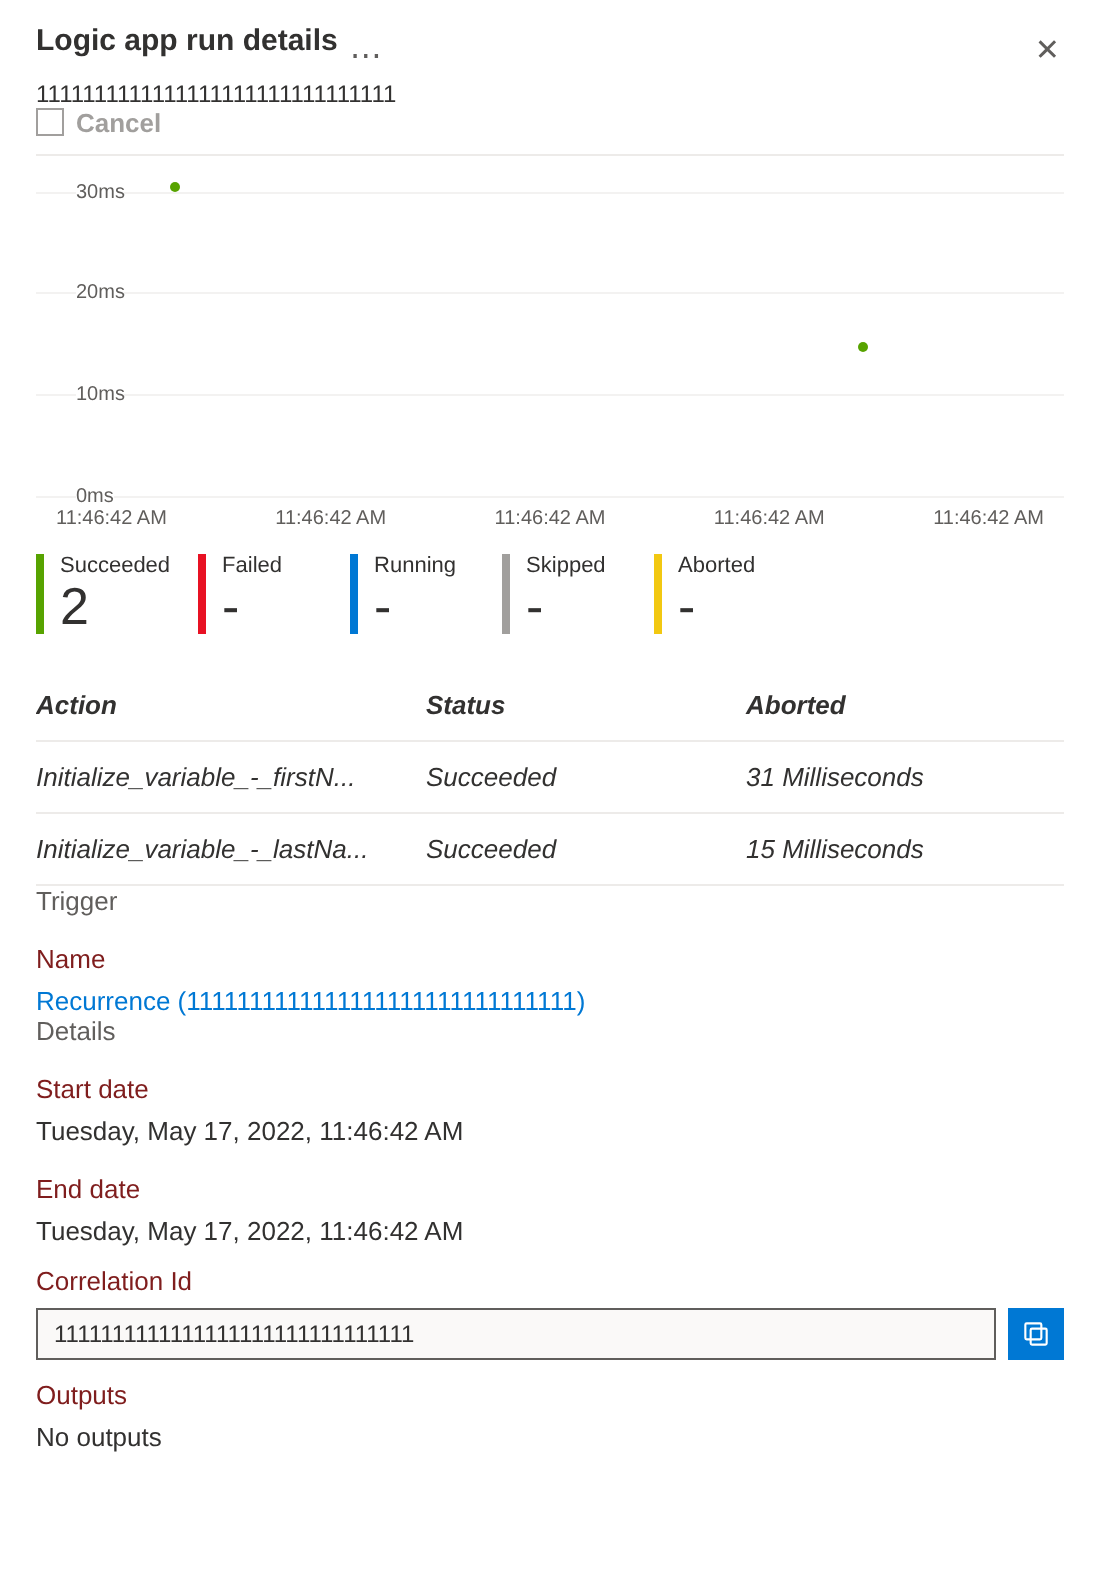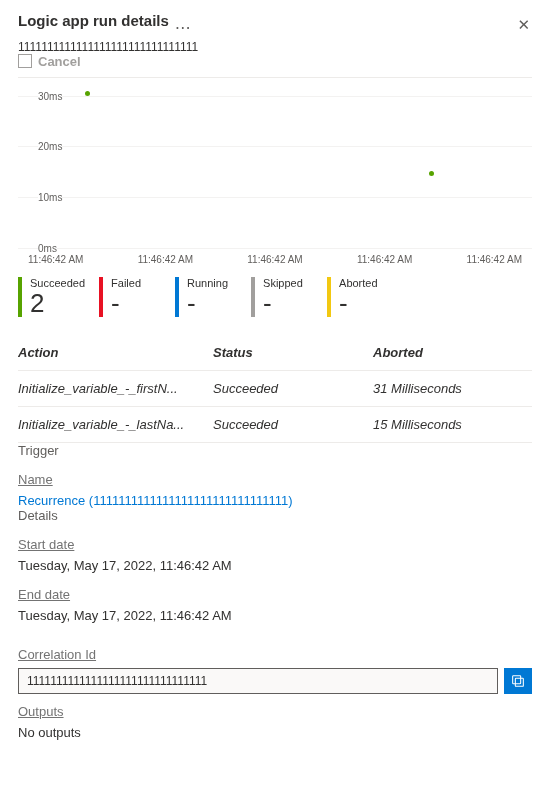--- a/index.html
+++ b/index.html
@@ -127,21 +127,21 @@
     padding: 10px 0;
     font-style: italic;
   }
   .tbl-head { font-weight: 600; font-size: 13px; }
   .col-action { flex: 0 0 195px; white-space: nowrap; overflow: hidden; text-overflow: ellipsis; padding-right:8px;}
   .col-status { flex: 0 0 160px; }
   .col-dur { flex: 1; }
 
   
   .sect-label { color: #605e5c; font-size: 13px; }
-  .field-label { color: #737373; font-size: 13px; margin-top: 14px; text-decoration: underline; }
+  .field-label { color: #7f1d1d; font-size: 13px; margin-top: 14px; }
   .field-value { font-size: 13px; margin-top: 6px; color:#323130; }
   .link { color: #0078d4; cursor: pointer; }
   .corr-row {
     display: flex;
     align-items: stretch;
     gap: 6px;
     margin-top: 6px;
   }
   .corr-input {
     flex: 1;
@@ -262,21 +262,21 @@
 
   <div class="sect-label">Trigger</div>
   <div class="field-label">Name</div>
   <div class="field-value link">Recurrence (1111111111111111111111111111111)</div>
 
   <div class="sect-label">Details</div>
   <div class="field-label">Start date</div>
   <div class="field-value">Tuesday, May 17, 2022, 11:46:42 AM</div>
   <div class="field-label">End date</div>
   <div class="field-value">Tuesday, May 17, 2022, 11:46:42 AM</div>
-  <div class="field-label" style="margin-top:24px">Correlation Id</div>
+  <div class="field-label" style="margin-top:10px">Correlation Id</div>
   <div class="corr-row">
     <input class="corr-input" readonly="" value="1111111111111111111111111111111" style="">
     <div class="copy-btn">
       <svg viewBox="0 0 24 24">
         <rect x="8" y="8" width="12" height="12" rx="1"></rect>
         <rect x="4" y="4" width="12" height="12" rx="1"></rect>
       </svg>
     </div>
   </div>
 

